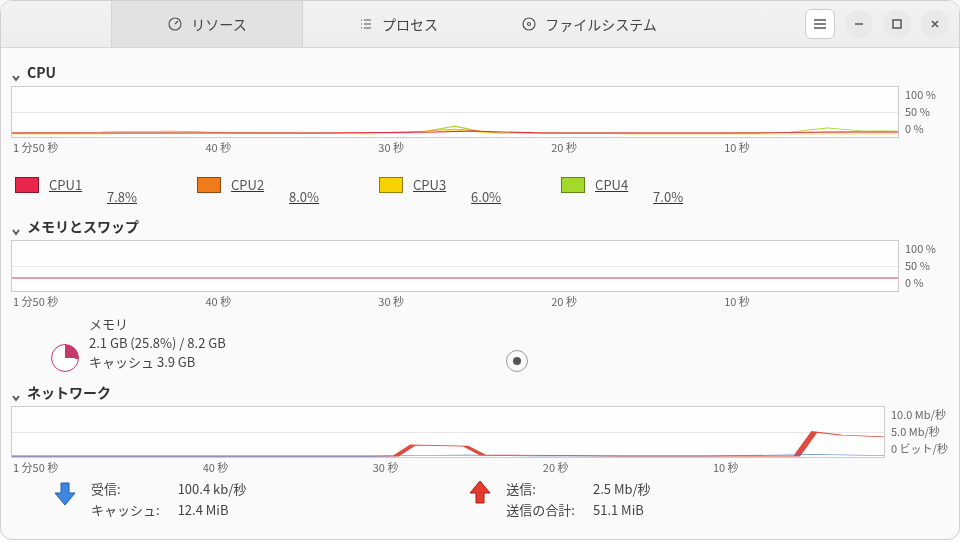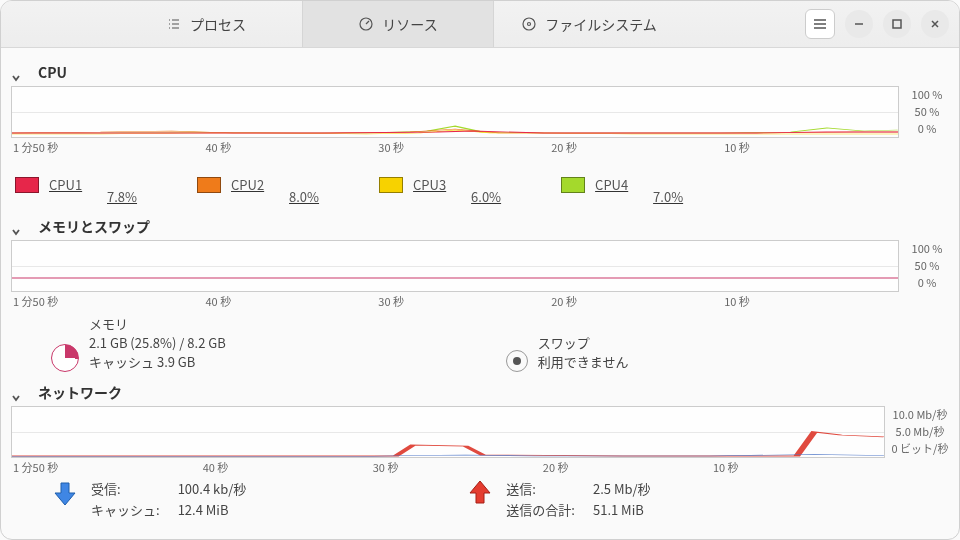--- a/index.html
+++ b/index.html
@@ -10,28 +10,28 @@
   .tab.active{background:#e2e2e2;border-left:1px solid #d5d5d5;border-right:1px solid #d5d5d5;}
   .tab .tab-label{font-size:14px;color:#444;}
   .tab svg{width:16px;height:16px;stroke:#555;fill:none;stroke-width:1.2;}
   .winctrls{display:flex;gap:10px;align-items:center;padding:0 10px;}
   .hamb,.circle{width:28px;height:28px;border-radius:6px;display:flex;align-items:center;justify-content:center;cursor:pointer;}
   .hamb{background:#fff;border:1px solid #ccc;}
   .circle{background:#e9e9e9;border-radius:50%;}
   .circle svg{width:12px;height:12px;stroke:#555;fill:none;stroke-width:1.5;}
   .hamb svg{width:14px;height:12px;stroke:#555;stroke-width:1.6;}
   .content{padding:4px 10px 4px 10px;height:calc(540px - 46px - 2px);overflow:hidden;box-sizing:border-box;}
-  .section-head{display:flex;align-items:center;gap:17px;font-weight:bold;font-size:14px;color:#333;margin:10px 0 4px 0;}
+  .section-head{display:flex;align-items:center;gap:6px;font-weight:bold;font-size:14px;color:#333;margin:10px 0 4px 0;}
   .section-head .chev{width:10px;height:10px;display:inline-block;}
   .chev svg{width:10px;height:10px;stroke:#555;fill:none;stroke-width:1.8;}
   .chart-wrap{display:flex;align-items:stretch;}
   .chart{flex:1;border:1px solid #ccc;position:relative;background:#fefefe;}
   .chart .grid{position:absolute;left:0;right:0;border-top:1px solid #e8e8e8;}
   .ylabels{display:flex;flex-direction:column;justify-content:space-between;font-size:11px;color:#666;padding:0 0 0 6px;width:50px;box-sizing:border-box;}
-  .ylabels span{white-space:nowrap;text-align:center;}
+  .ylabels span{white-space:nowrap;text-align:left;}
   .xticks{display:flex;justify-content:space-between;font-size:11px;color:#666;margin:1px 50px 0 0;padding:0 2px;}
   .xticks span{flex:1;}
   .xticks span:first-child{flex:0 0 auto;margin-right:auto;}
   .xticks.compact{margin-right:50px;}
   .cpu-legend{display:flex;gap:60px;margin:8px 0 2px 0;padding-left:4px;text-decoration:underline;}
   .cpu-legend .item{display:flex;align-items:center;gap:10px;}
   .swatch{width:22px;height:14px;border:1px solid rgba(0,0,0,.4);}
   .cpu-legend .name{width:48px;color:#555;}
   .cpu-legend .val{color:#555;margin-top:24px;}
   .mem-row{display:flex;margin-top:6px;gap:60px;padding-left:40px;}
@@ -46,32 +46,32 @@
   .kv{display:grid;grid-template-columns:auto auto;column-gap:18px;row-gap:2px;font-size:13px;color:#444;}
   .chart svg.lines{position:absolute;left:0;top:0;width:100%;height:100%;}
 </style>
 </head>
 <body>
 
 <div class="window">
 
   <div class="titlebar">
     <div class="tabs">
-      <div class="tab">
-        <svg viewBox="0 0 16 16">
-            <path d="M3 4h1M6 4h7M3 8h1M6 8h7M3 12h1M6 12h7"></path>
-          </svg>
-        <span class="tab-label">プロセス</span>
-      </div>
       <div class="tab active">
         <svg viewBox="0 0 16 16">
             <circle cx="8" cy="8" r="6"></circle>
             <path d="M8 8 L11 5"></path>
           </svg>
         <span class="tab-label">リソース</span>
+      </div>
+      <div class="tab">
+        <svg viewBox="0 0 16 16">
+            <path d="M3 4h1M6 4h7M3 8h1M6 8h7M3 12h1M6 12h7"></path>
+          </svg>
+        <span class="tab-label">プロセス</span>
       </div>
       <div class="tab">
         <svg viewBox="0 0 16 16">
             <circle cx="8" cy="8" r="6"></circle>
             <circle cx="8" cy="8" r="1.5"></circle>
           </svg>
         <span class="tab-label">ファイルシステム</span>
       </div>
     </div>
     <div class="winctrls">
@@ -184,24 +184,20 @@
       <div class="mem-item">
         <div class="mini-pie" style="background:conic-gradient(#c9386a 0 25.8%, #fff 25.8% 100%);border:1px solid #c9386a;"></div>
         <div class="lbl">
           <div>メモリ</div>
           <div>2.1 GB (25.8%) / 8.2 GB</div>
           <div>キャッシュ 3.9 GB</div>
         </div>
       </div>
       <div class="mem-item" style="margin-left:220px;">
         <div class="dotcircle" style="margin-top:6px;"></div>
-        <div class="lbl">
-          <div>スワップ</div>
-          <div>利用できません</div>
-        </div>
       </div>
     </div>
 
     <div class="section-head">
       <span class="chev"><svg viewBox="0 0 10 10">
             <path d="M2 3l3 4 3-4"></path>
           </svg></span>
       <span>ネットワーク</span>
     </div>
     <div class="chart-wrap">

